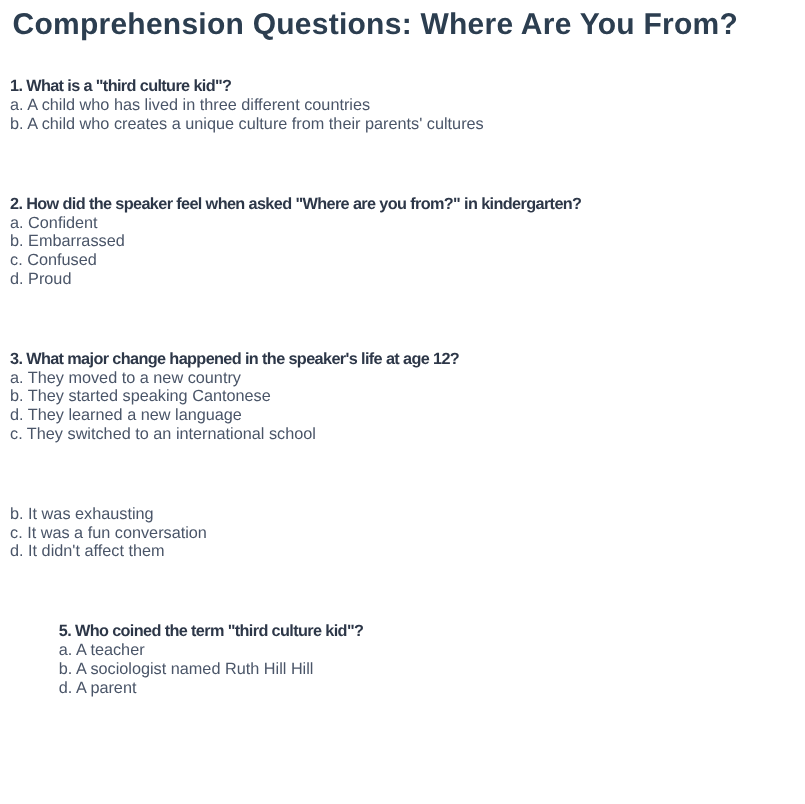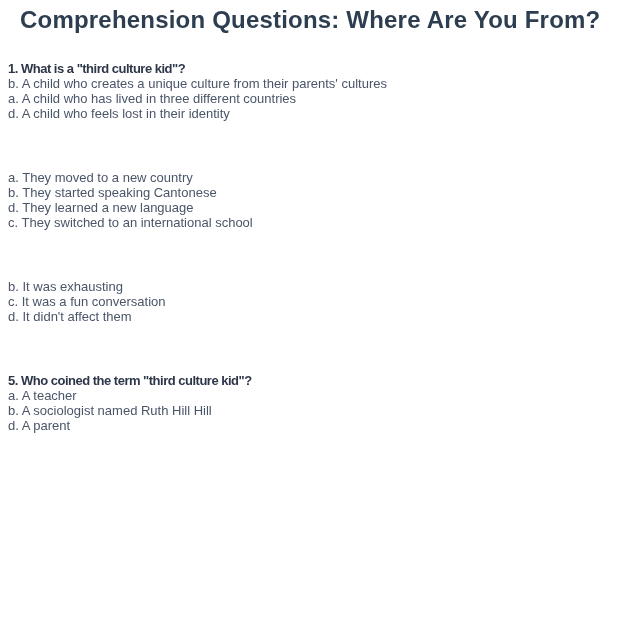--- a/index.html
+++ b/index.html
@@ -11,55 +11,62 @@
     font-family: "Liberation Sans", sans-serif;
     padding: 5px 4px 0 8px;
   }
   .page-title {
     font-size: 24px;
     font-weight: 700;
     line-height: 30px;
     letter-spacing: 0.2px;
     color: #2c3e50;
     white-space: nowrap;
-    margin: 0 0 26px 12px;
+    margin: 0 0 26px 2px;
   }
   .question {
     font-size: 13px;
     line-height: 15px;
     margin-bottom: 49px;
   }
-  .question:last-child { margin-bottom: 0; }
+  .question:last-child { margin-bottom: 0; margin-left: 39px; }
   .q-prompt {
     font-weight: 700;
     color: #2d3748;
     letter-spacing: -0.5px;
     white-space: nowrap;
   }
   .option {
     color: #4a5568;
     white-space: nowrap;
   }
 </style>
 </head>
 <body>
 
 <h1 class="page-title">Comprehension Questions: Where Are You From?</h1>
 
 <main>
 
   <section class="question">
     <div class="q-prompt">1. What is a "third culture kid"?</div>
+    <div class="option">a. A child who has lived in three different countries</div>
     <div class="option">b. A child who creates a unique culture from their parents' cultures</div>
-    <div class="option">a. A child who has lived in three different countries</div>
-    <div class="option">d. A child who feels lost in their identity</div>
   </section>
 
+  <section class="question">
+    <div class="q-prompt">2. How did the speaker feel when asked "Where are you from?" in kindergarten?</div>
+    <div class="option">a. Confident</div>
+    <div class="option">b. Embarrassed</div>
+    <div class="option">c. Confused</div>
+    <div class="option">d. Proud</div>
+  </section>
 
   <section class="question">
+    <div class="q-prompt">3. What major change happened in the speaker's life at age 12?</div>
     <div class="option">a. They moved to a new country</div>
     <div class="option">b. They started speaking Cantonese</div>
     <div class="option">d. They learned a new language</div>
     <div class="option">c. They switched to an international school</div>
   </section>
 
   <section class="question">
     <div class="option">b. It was exhausting</div>
     <div class="option">c. It was a fun conversation</div>
     <div class="option">d. It didn't affect them</div>

